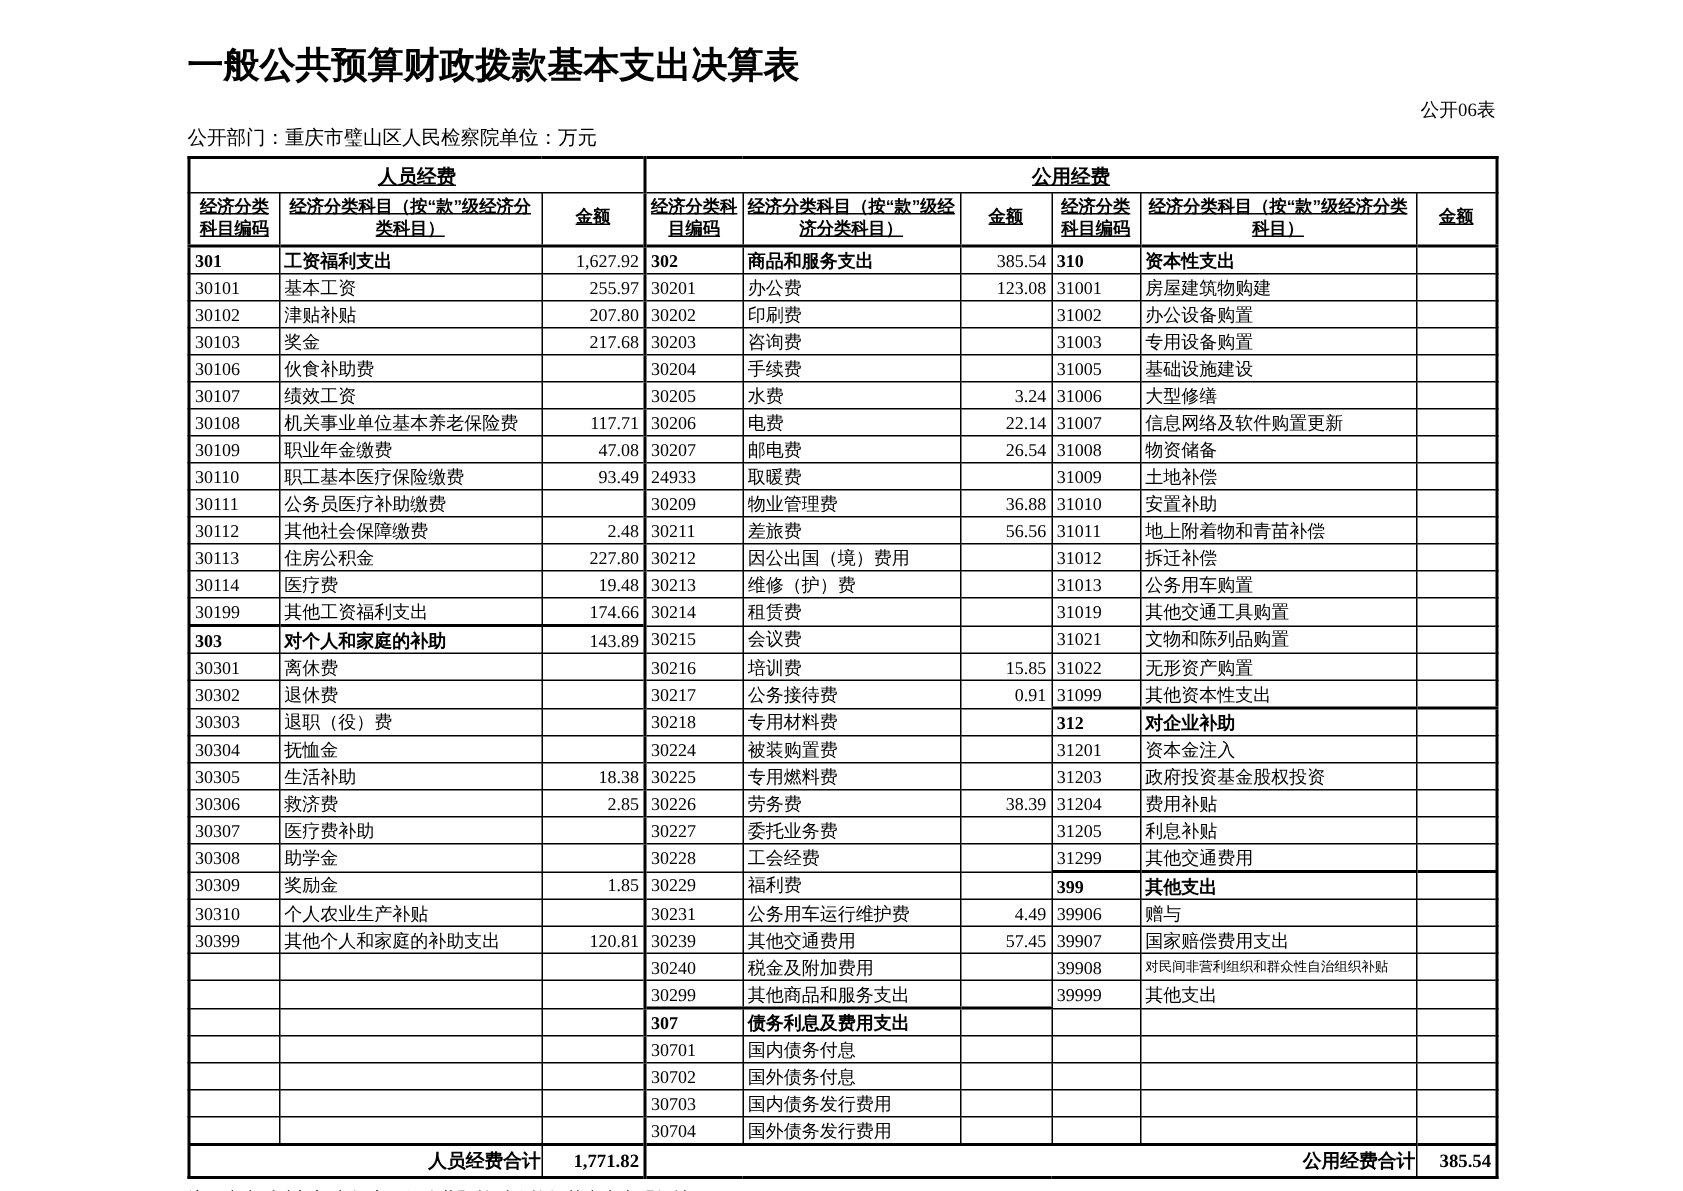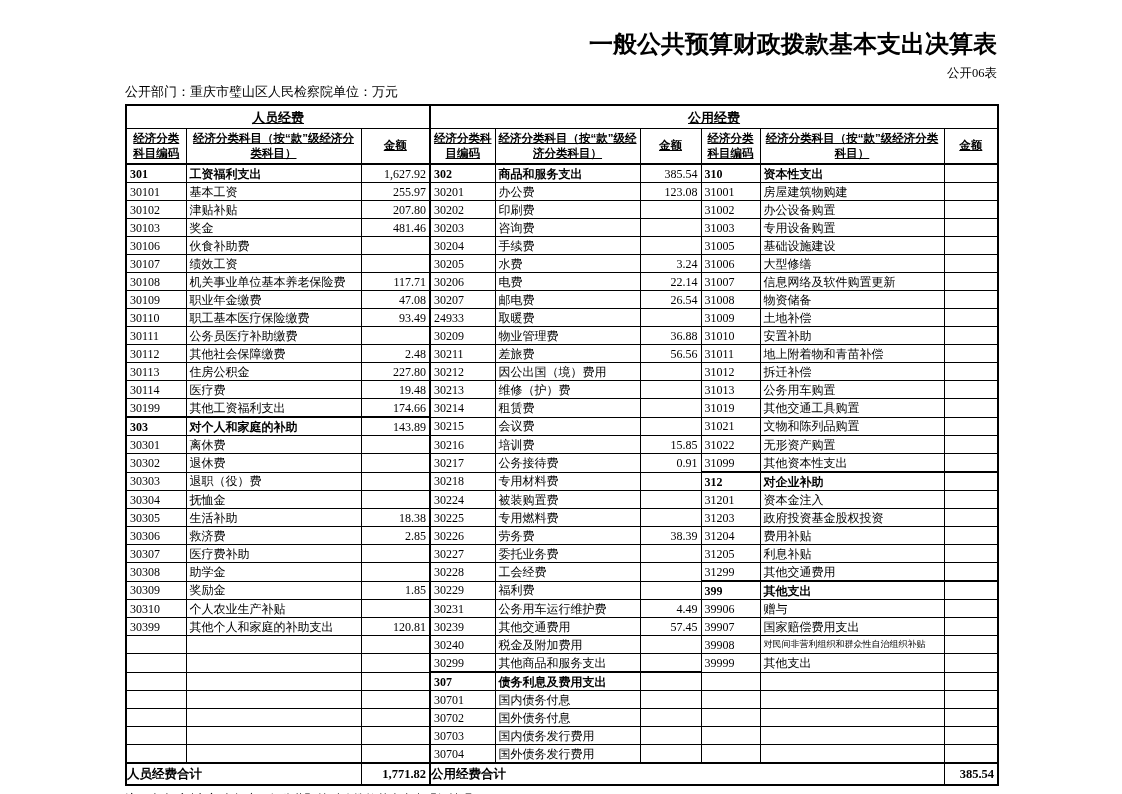--- a/index.html
+++ b/index.html
@@ -10,21 +10,21 @@
     width: 1122px;
     height: 794px;
     overflow: hidden;
   }
   .sheet {
     width: 872px;
     margin: 0 auto;
   }
   .title {
     margin-top: 30px;
-    text-align: right;
+    text-align: left;
     font-family: "Liberation Sans", sans-serif;
     font-weight: bold;
     font-size: 24px;
     line-height: 1.2;
   }
   .form-code {
     text-align: right;
     font-family: "Liberation Serif", serif;
     font-size: 12.5px;
     margin-top: 7px;
@@ -83,21 +83,21 @@
   }
   td.tiny { font-size: 9px; }
   .sec { border-top: 2px solid #000; }
   .thick-r { border-right: 2px solid #000; }
   tfoot td {
     border-top: 2px solid #000;
     font-weight: bold;
     height: 20px;
   }
   tfoot td.total-label {
-    text-align: left;
+    text-align: right;
     font-family: Liberation Sans, sans-serif;
     font-size: 12.5px;
   }
   tfoot td.amt { font-size: 12.5px; font-family: Liberation Serif, serif; }
   .note {
     font-family: "Liberation Serif", serif;
     font-size: 12px;
     margin-top: 6px;
     line-height: 1.3;
   }
@@ -172,21 +172,21 @@
           <td class="code">30202</td>
           <td class="name">印刷费</td>
           <td class="amt"></td>
           <td class="code">31002</td>
           <td class="name">办公设备购置</td>
           <td class="amt"></td>
         </tr>
         <tr>
           <td class="code">30103</td>
           <td class="name">奖金</td>
-          <td class="amt thick-r">481.46</td>
+          <td class="amt thick-r">217.68</td>
           <td class="code">30203</td>
           <td class="name">咨询费</td>
           <td class="amt"></td>
           <td class="code">31003</td>
           <td class="name">专用设备购置</td>
           <td class="amt"></td>
         </tr>
         <tr>
           <td class="code">30106</td>
           <td class="name">伙食补助费</td>

